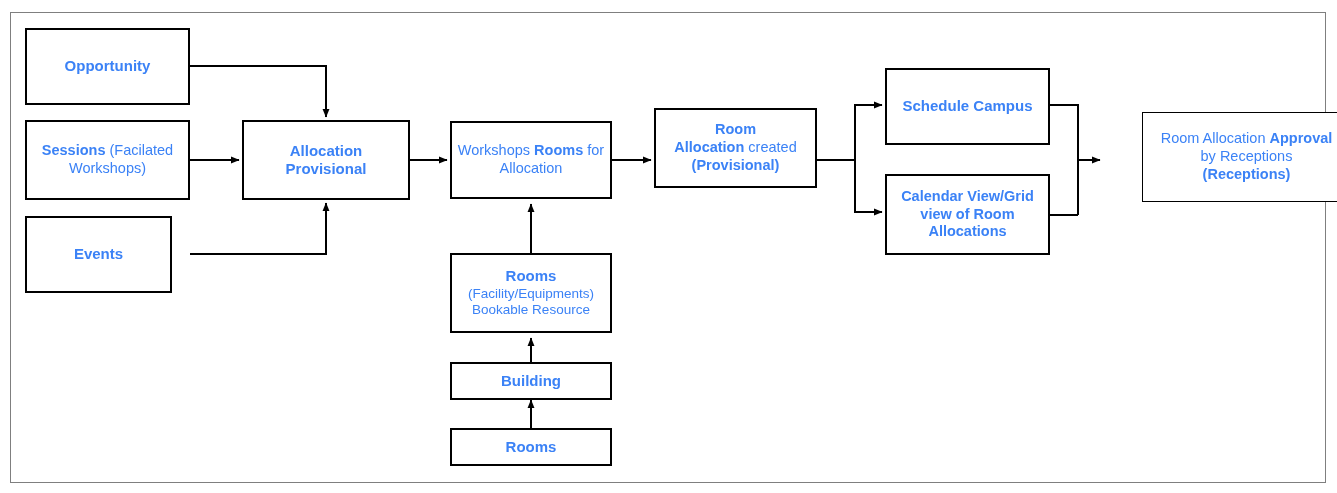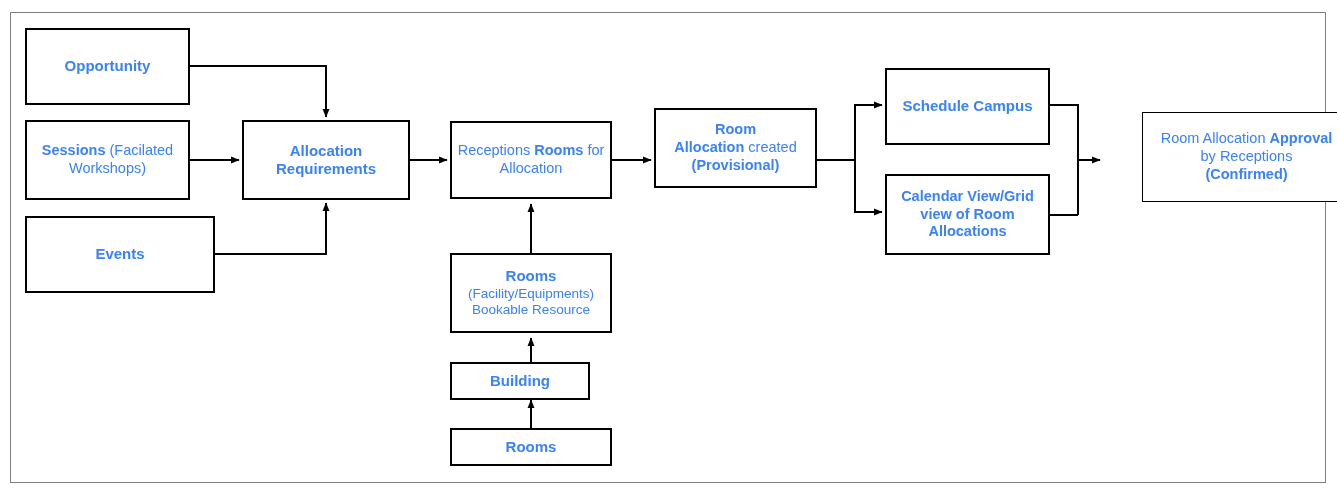--- a/index.html
+++ b/index.html
@@ -105,53 +105,53 @@
   </svg>
 
   <div class="node s15" style="left:25px; top:28px; width:165px; height:77px;">
     <span class="txt bold">Opportunity</span>
   </div>
 
   <div class="node s14" style="left:25px; top:120px; width:165px; height:80px;">
     <span class="txt"><span class="bold">Sessions</span><span class="reg"> (Facilated</span><br><span class="reg">Workshops)</span></span>
   </div>
 
-  <div class="node s15" style="left:25px; top:216px; width:190px; height:77px;">
+  <div class="node s15" style="left:25px; top:216px; width:147px; height:77px;">
     <span class="txt bold">Events</span>
   </div>
 
   <div class="node s15" style="left:242px; top:120px; width:168px; height:80px;">
-    <span class="txt bold"><span>Allocation</span><br><span>Requirements</span></span>
+    <span class="txt bold"><span>Allocation</span><br><span>Provisional</span></span>
   </div>
 
   <div class="node s14" style="left:450px; top:121px; width:162px; height:78px;">
-    <span class="txt"><span class="reg">Receptions </span><span class="bold">Rooms</span><span class="reg"> for</span><br><span class="reg">Allocation</span></span>
+    <span class="txt"><span class="reg">Workshops </span><span class="bold">Rooms</span><span class="reg"> for</span><br><span class="reg">Allocation</span></span>
   </div>
 
   <div class="node s14" style="left:654px; top:108px; width:163px; height:80px;">
     <span class="txt"><span class="bold">Room</span><br><span class="bold">Allocation</span><span class="reg"> created</span><br><span class="bold">(Provisional)</span></span>
   </div>
 
   <div class="node s15" style="left:885px; top:68px; width:165px; height:77px;">
     <span class="txt bold">Schedule Campus</span>
   </div>
 
   <div class="node s14" style="left:885px; top:174px; width:165px; height:81px;">
     <span class="txt bold"><span>Calendar View/Grid</span><br><span>view of Room</span><br><span>Allocations</span></span>
   </div>
 
   <div class="node s14 thin-border" style="left:1142px; top:112px; width:209px; height:90px;">
-    <span class="txt"><span class="reg">Room Allocation </span><span class="bold">Approval</span><br><span class="reg">by Receptions</span><br><span class="bold">(Confirmed)</span></span>
+    <span class="txt"><span class="reg">Room Allocation </span><span class="bold">Approval</span><br><span class="reg">by Receptions</span><br><span class="bold">(Receptions)</span></span>
   </div>
 
   <div class="node s135" style="left:450px; top:253px; width:162px; height:80px;">
     <span class="txt"><span class="bold s15">Rooms</span><br><span class="reg">(Facility/Equipments)</span><br><span class="reg">Bookable Resource</span></span>
   </div>
 
-  <div class="node s15" style="left:450px; top:362px; width:140px; height:38px;">
+  <div class="node s15" style="left:450px; top:362px; width:162px; height:38px;">
     <span class="txt bold">Building</span>
   </div>
 
   <div class="node s15" style="left:450px; top:428px; width:162px; height:38px;">
     <span class="txt bold">Rooms</span>
   </div>
 
 </div>
 
 </body></html>

